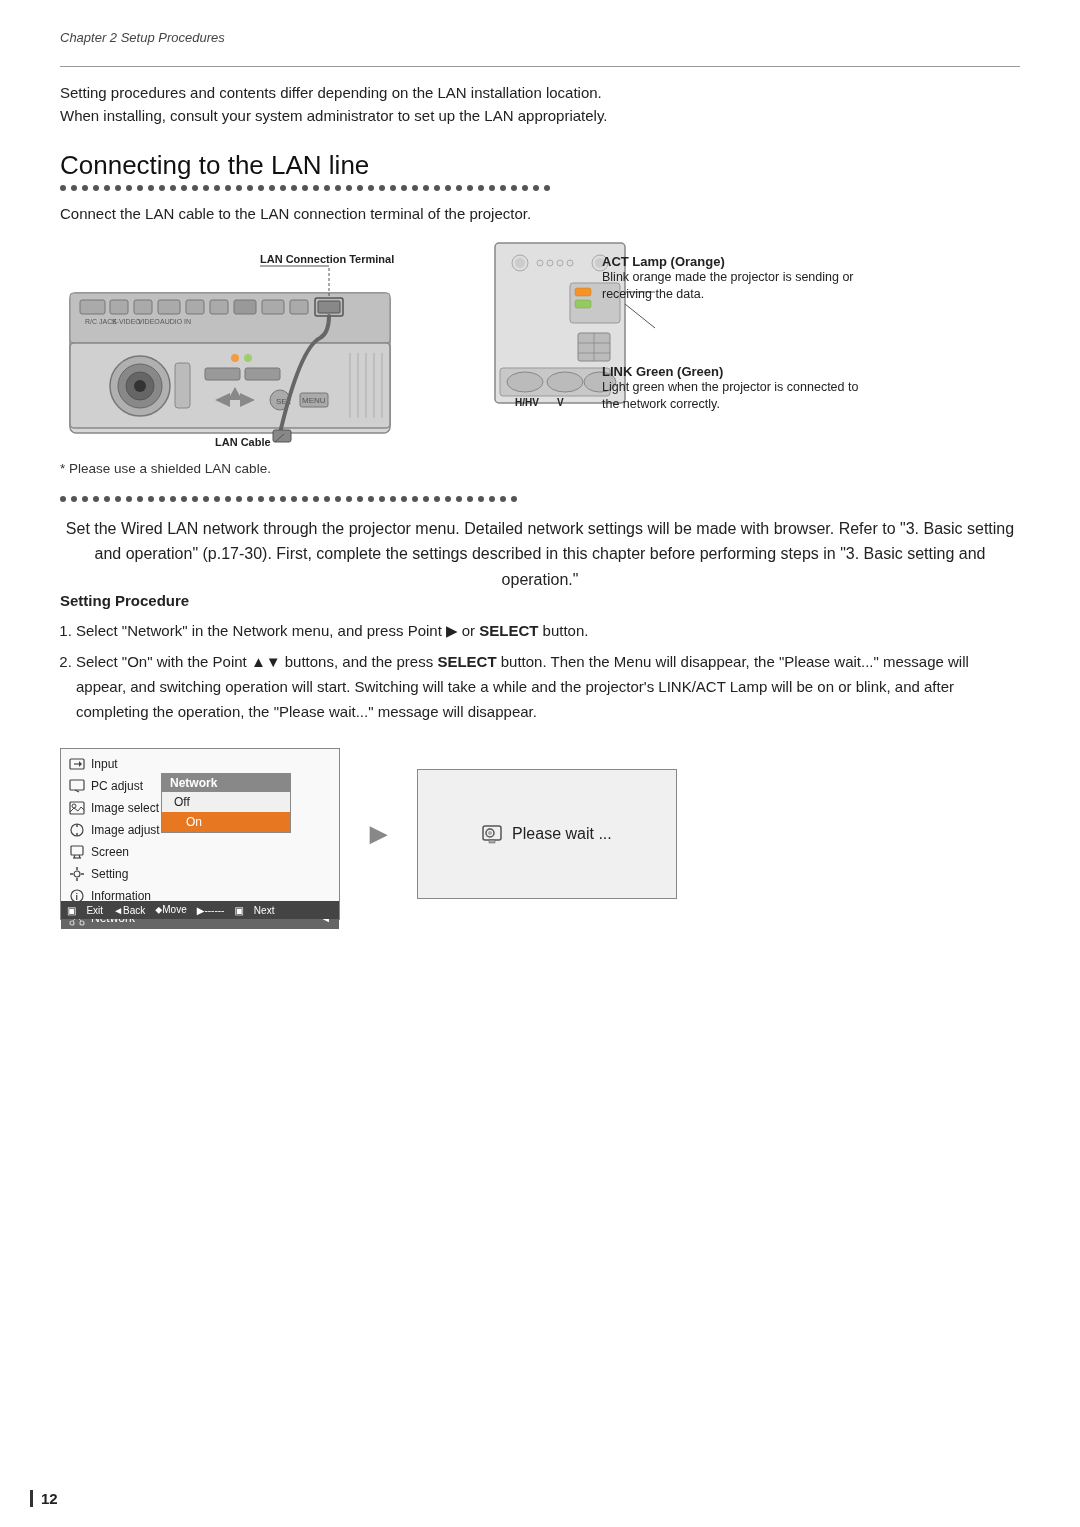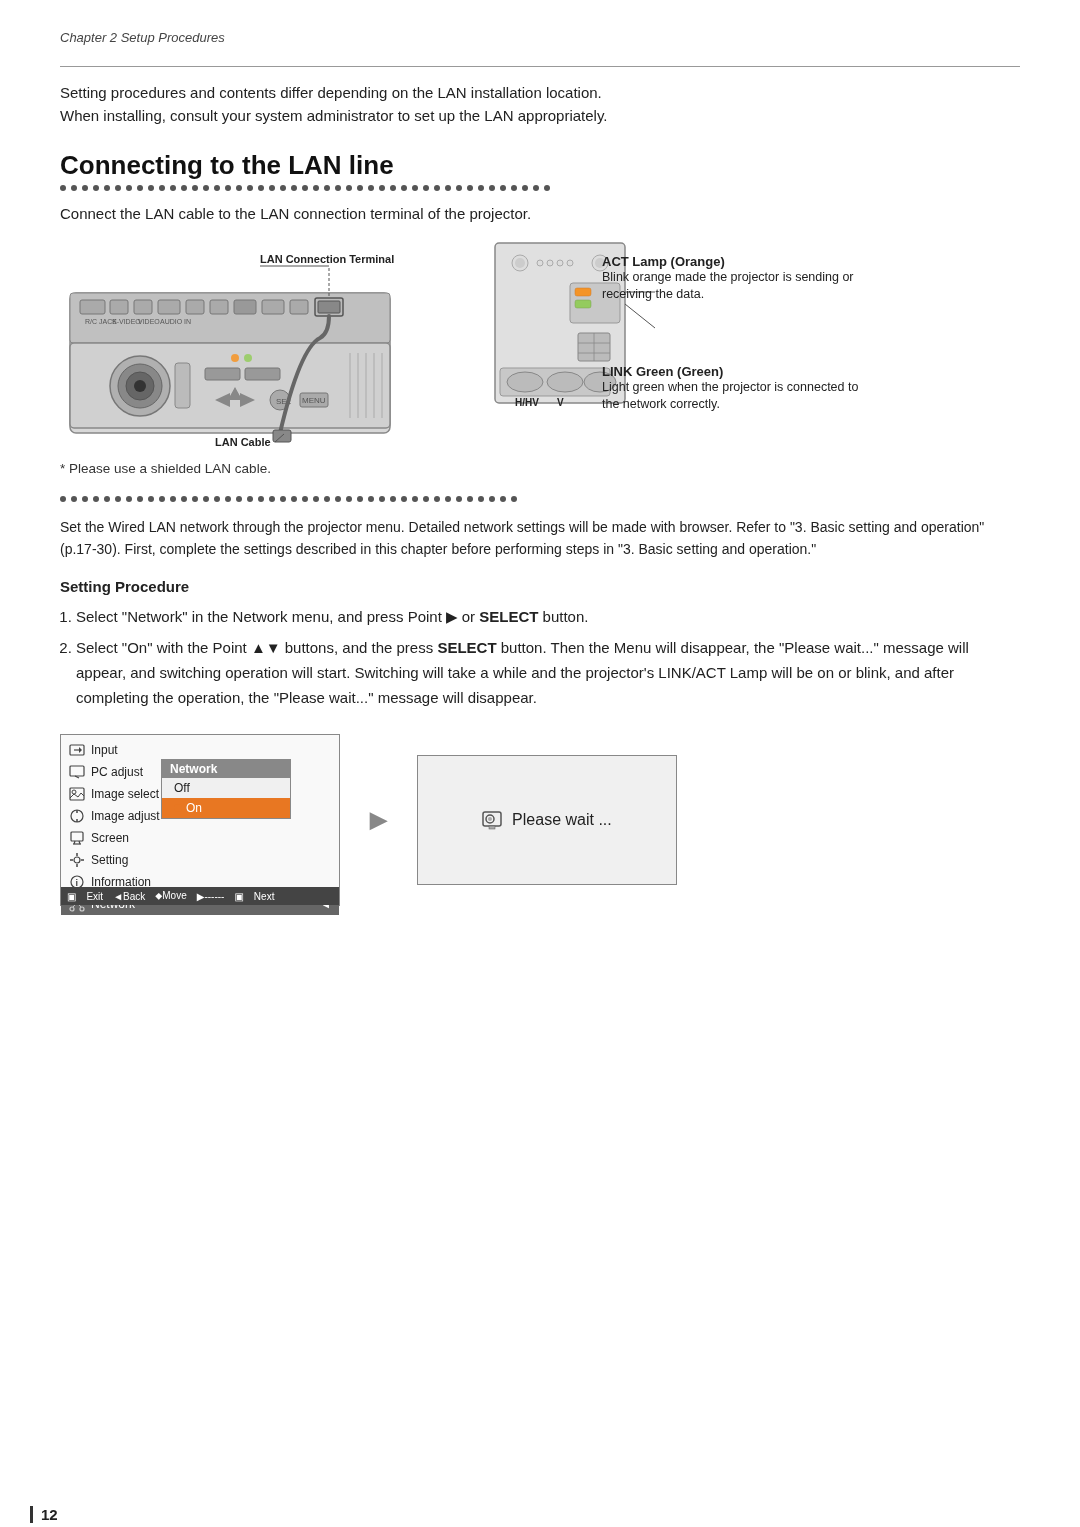--- a/index.html
+++ b/index.html
@@ -27,21 +27,21 @@
       margin-bottom: 14px;
     }
     .intro-text {
       font-size: 15px;
       line-height: 1.55;
       margin-bottom: 22px;
       color: #222;
     }
     .section-title {
       font-size: 26px;
-      font-weight: 700;
+      font-weight: 400;
       color: #111;
       margin-bottom: 4px;
     }
     .dots-line {
       display: flex;
       align-items: center;
       gap: 5px;
       margin-bottom: 14px;
       flex-wrap: wrap;
     }
@@ -85,24 +85,24 @@
     .shielded-note {
       font-size: 13.5px;
       margin-bottom: 20px;
       color: #333;
     }
     
     .network-section {
       margin-top: 8px;
     }
     .body-text {
-      font-size: 14px;
+      font-size: 16px;
       line-height: 1.6;
-      margin-bottom: 18px;
-      color: #222;
+      color: #222;
+      text-align: center;
     }
     .setting-procedure-title {
       font-size: 15px;
       font-weight: bold;
       margin-bottom: 10px;
     }
     .procedure-list {
       font-size: 15px;
       line-height: 1.65;
       color: #222;
@@ -199,21 +199,21 @@
       display: flex;
       align-items: center;
       justify-content: center;
       gap: 10px;
       font-size: 16px;
       font-weight: normal;
       color: #222;
     }
     .page-number {
       position: absolute;
-      bottom: 4px;
+      bottom: 20px;
       left: 30px;
       font-size: 15px;
       font-weight: bold;
       color: #222;
       border-left: 3px solid #333;
       padding-left: 8px;
     }
     .select-dot {
       width: 8px;
       height: 8px;

